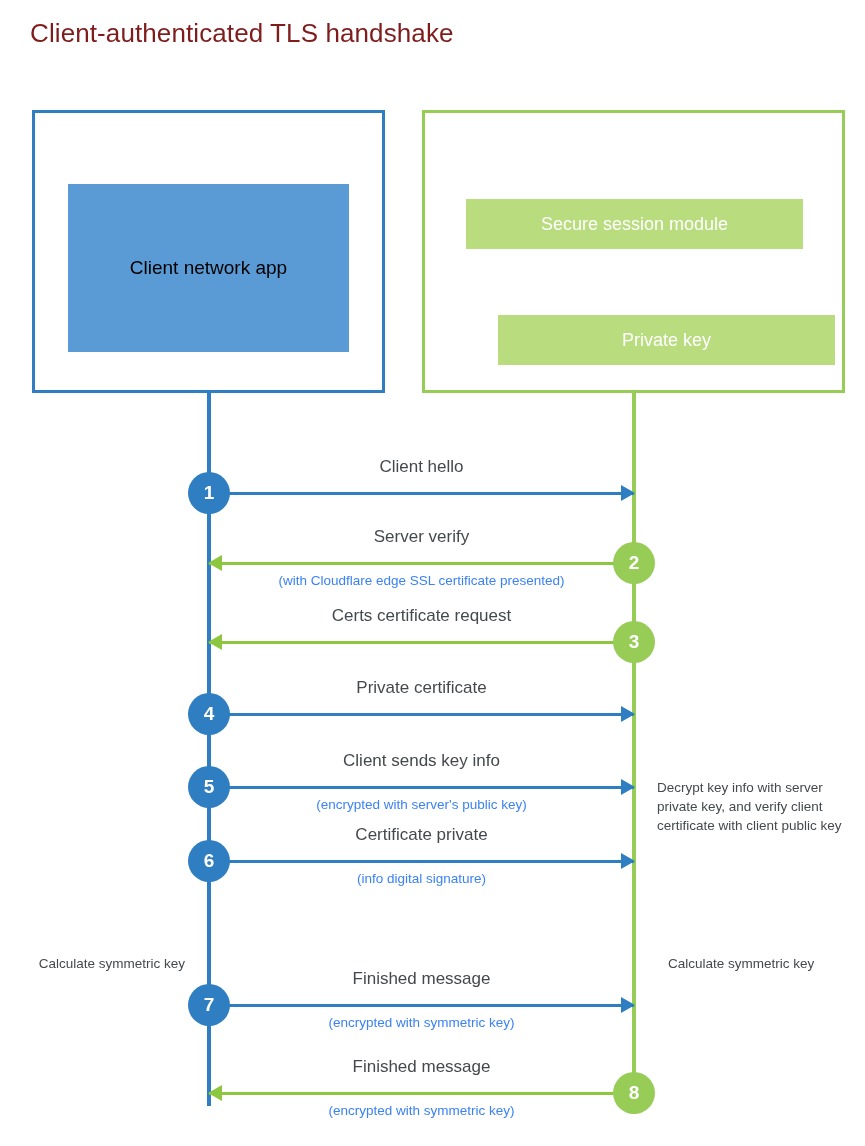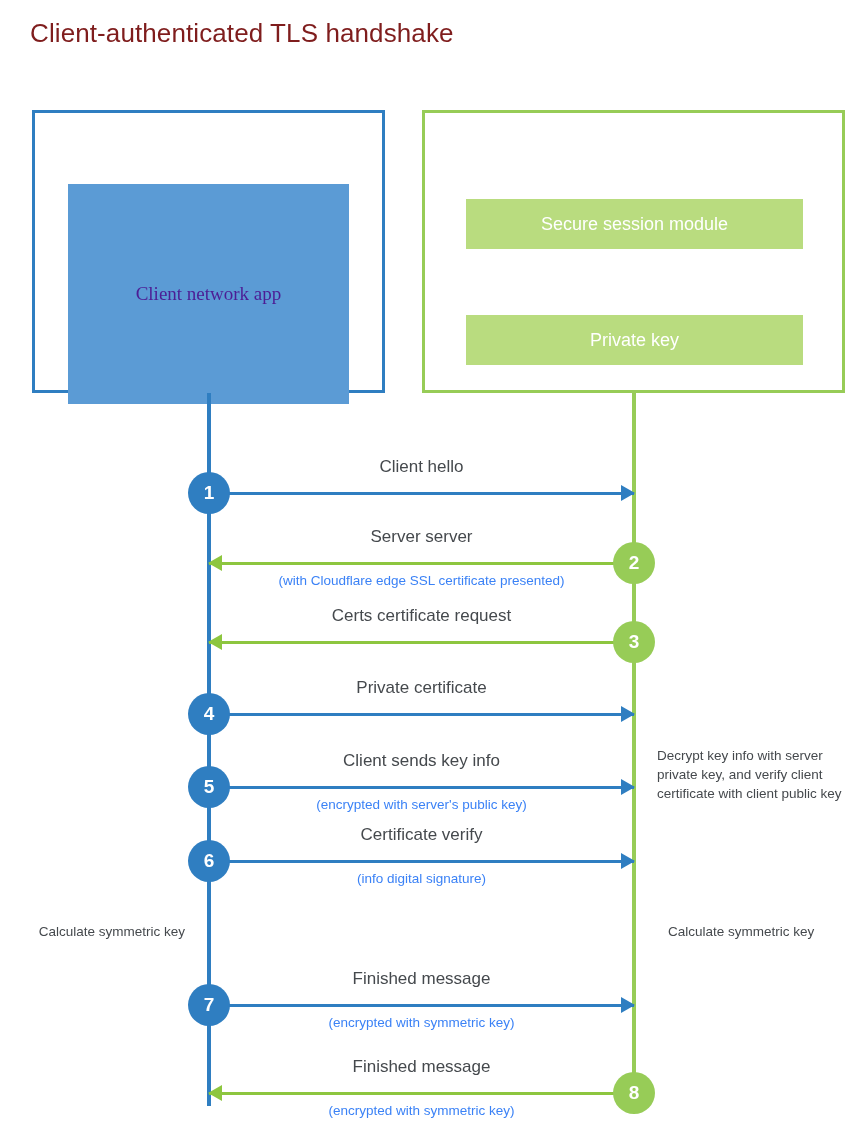--- a/index.html
+++ b/index.html
@@ -55,49 +55,48 @@
     font-size: 19px;
     font-weight: bold;
     color: #2f3438;
   }
 
   #client-app {
     position: absolute;
     left: 33px;
     top: 71px;
     width: 281px;
-    height: 220px;
+    height: 168px;
     background: #5b9bd5;
-    color: #4c1d95;
+    color: #000000;
     font-size: 19px;
     font-weight: 300;
     display: flex;
     align-items: center;
     justify-content: center;
     text-align: center;
     line-height: 1.32;
-    font-family: Liberation Serif, serif;
   }
 
   .server-bar {
     position: absolute;
     left: 41px;
     width: 337px;
     height: 50px;
     background: #b9dc7f;
     color: #ffffff;
     font-size: 18px;
     font-weight: 300;
     display: flex;
     align-items: center;
     justify-content: center;
   }
   #server-bar-0 { top: 86px; }
   #server-bar-1 { top: 140px; }
-  #server-bar-2 { top: 202px; }
+  #server-bar-2 { top: 202px; margin-left: 32px; }
 
   
   .lifeline {
     position: absolute;
     width: 4px;
   }
   #client-lifeline {
     left: 207px;
     top: 393px;
     height: 713px;
@@ -181,20 +180,21 @@
   }
   .badge.client { background: #2f7ec1; left: 188px; }
   .badge.server { background: #97cc57; left: 613px; }
 
   
   .note {
     position: absolute;
     font-size: 13.5px;
     line-height: 1.42;
     color: #45494d;
+    margin-top: 32px;
   }
   .note.left  { text-align: right; }
   .note.right { text-align: left; }
 
   #note-decrypt { left: 657px; top: 746px; width: 190px; }
   #note-calc-left  { left: 20px;  top: 922px; width: 165px; }
   #note-calc-right { left: 668px; top: 922px; width: 180px; }
 </style>
 </head>
 <body>
@@ -216,21 +216,21 @@
 <div id="messages-layer">
     <div class="msg to-right" style="top: 493px;">
       <div class="line"></div>
       <div class="head"></div>
       <div class="label">Client hello</div>
     </div>
     <div class="badge client" style="top: 472px;">1</div>
     <div class="msg to-left" style="top: 563px;">
       <div class="line"></div>
       <div class="head"></div>
-      <div class="label">Server server</div>
+      <div class="label">Server verify</div>
       <div class="sublabel">(with Cloudflare edge SSL certificate presented)</div>
     </div>
     <div class="badge server" style="top: 542px;">2</div>
     <div class="msg to-left" style="top: 642px;">
       <div class="line"></div>
       <div class="head"></div>
       <div class="label">Certs certificate request</div>
     </div>
     <div class="badge server" style="top: 621px;">3</div>
     <div class="msg to-right" style="top: 714px;">
@@ -242,21 +242,21 @@
     <div class="msg to-right" style="top: 787px;">
       <div class="line"></div>
       <div class="head"></div>
       <div class="label">Client sends key info</div>
       <div class="sublabel">(encrypted with server's public key)</div>
     </div>
     <div class="badge client" style="top: 766px;">5</div>
     <div class="msg to-right" style="top: 861px;">
       <div class="line"></div>
       <div class="head"></div>
-      <div class="label">Certificate verify</div>
+      <div class="label">Certificate private</div>
       <div class="sublabel">(info digital signature)</div>
     </div>
     <div class="badge client" style="top: 840px;">6</div>
     <div class="msg to-right" style="top: 1005px;">
       <div class="line"></div>
       <div class="head"></div>
       <div class="label">Finished message</div>
       <div class="sublabel">(encrypted with symmetric key)</div>
     </div>
     <div class="badge client" style="top: 984px;">7</div>

